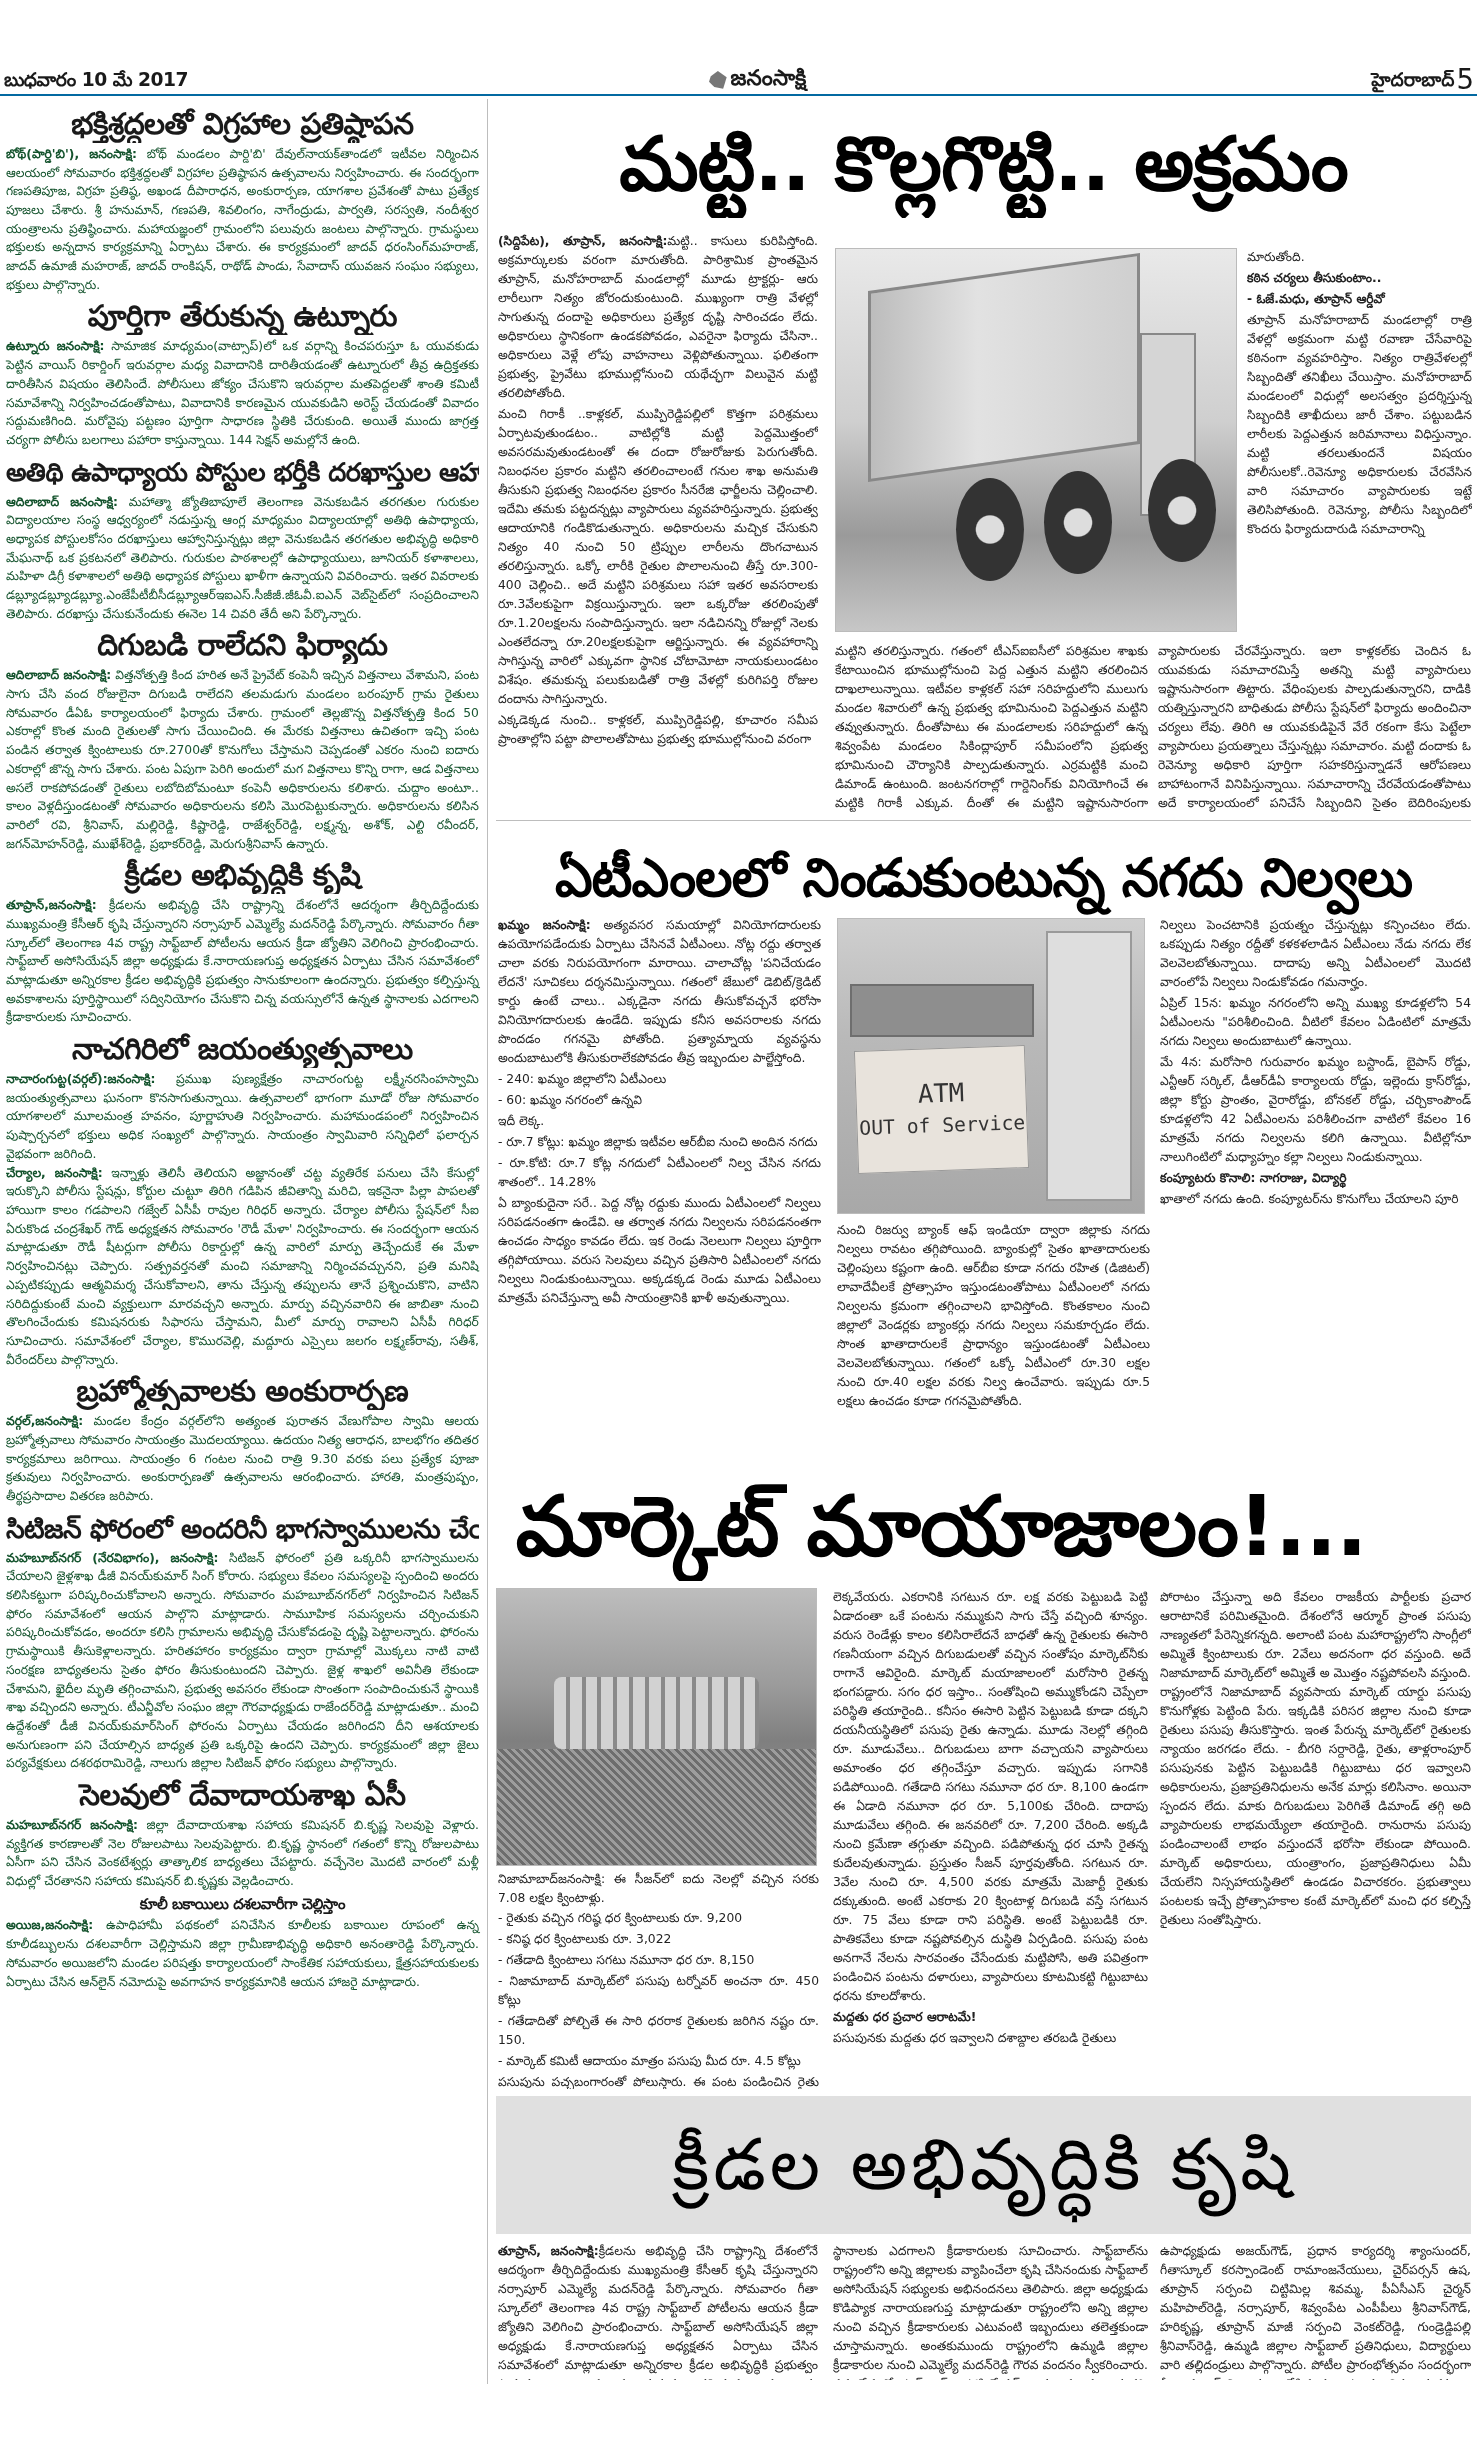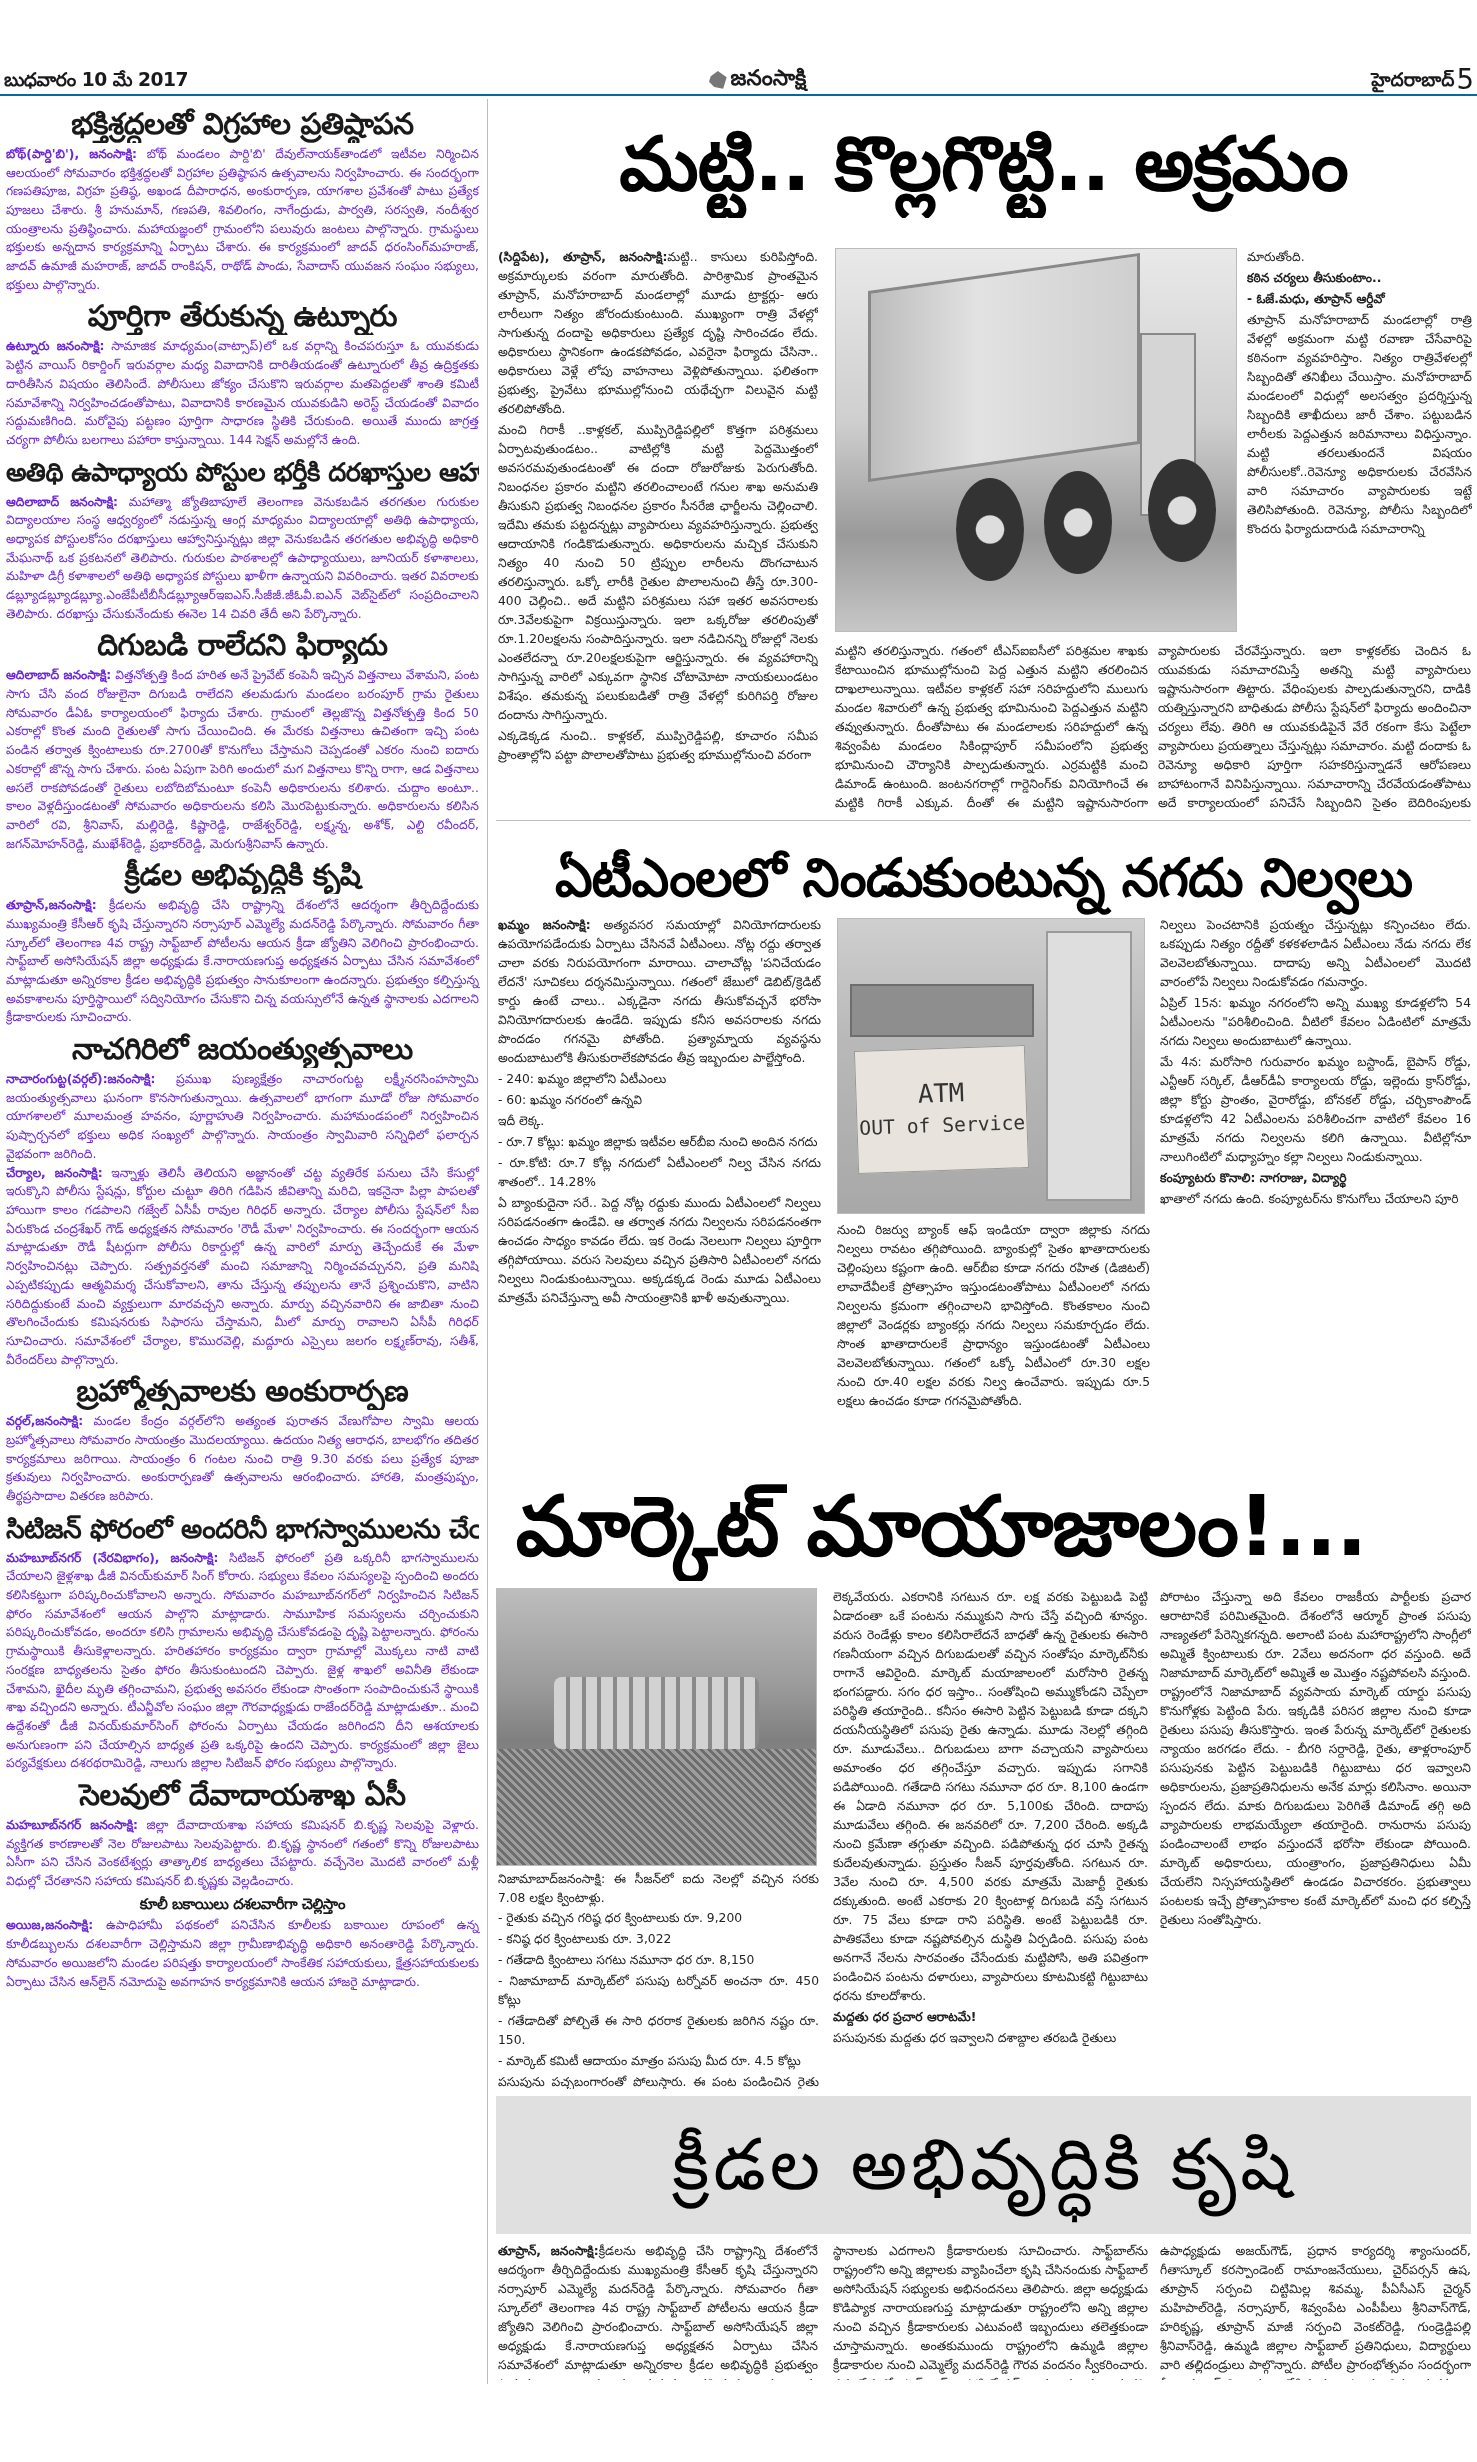--- a/index.html
+++ b/index.html
@@ -9,21 +9,21 @@
   .masthead { top: 61px; left: 0; width: 1478px; height: 35px; border-bottom: 2px solid #0369a1; }
   .mast-date { position: absolute; left: 3.9px; top: 7.9px; font-size: 18.7px; font-weight: bold; letter-spacing: -0.5px; }
   .mast-logo { position: absolute; left: 709px; top: 3.9px; display: flex; align-items: center; gap: 3.9px; font-size: 21.7px; font-weight: bold; }
   .logo-map { width: 17.7px; height: 17.7px; background: #777; clip-path: polygon(10% 30%, 50% 0%, 100% 35%, 80% 100%, 30% 90%, 0% 60%); }
   .mast-city { position: absolute; right: 23.6px; top: 7.9px; font-size: 18.7px; font-weight: bold; }
   .mast-page { position: absolute; right: 3.9px; top: 2px; font-size: 27.6px; }
   .vdivider { top: 99px; left: 487px; width: 1px; height: 2285px; background: #bdbdbd; }
   .leftcol { top: 102px; left: 5.9px; width: 473px; }
   .lhead { font-weight: bold; text-align: center; font-size: 29.6px; line-height: 37px; letter-spacing: -0.5px; margin: 3.9px 0 2px; white-space: nowrap; overflow: hidden; }
   .lhead.small { font-size: 14.8px; line-height: 21.7px; margin: 2px 0; }
-  .ltext { font-size: 12.3px; line-height: 18.7px; text-align: justify; color: #6d28d9; }
+  .ltext { font-size: 12.3px; line-height: 18.7px; text-align: justify; color: #14532d; }
   .ltext b { font-weight: bold; }
   .bighead { font-weight: bold; text-align: center; color: #000; letter-spacing: -1px; white-space: nowrap; overflow: hidden; }
   .col { font-size: 12.3px; line-height: 19px; text-align: justify; color: #222; }
   .col p { margin: 0 0 2px; }
   .col .kick { font-weight: bold; }
   .photo { background: #d8d8d8; border: 1px solid #bbb; overflow: hidden; }
   .truck-photo { background: linear-gradient(180deg, #e9e9e9 0%, #cfcfcf 45%, #9a9a9a 75%, #c7c7c7 100%); }
   .truck-body { position: absolute; left: 8%; top: 6%; width: 68%; height: 50%; background: linear-gradient(90deg, #bcbcbc, #e2e2e2 40%, #cfcfcf); border: 3px solid #888; transform: skewY(-8deg); }
   .truck-cab { position: absolute; left: 76%; top: 22%; width: 14%; height: 48%; background: #d5d5d5; border: 2px solid #888; }
   .wheel { position: absolute; width: 17%; height: 27%; border-radius: 50%; background: radial-gradient(circle, #ddd 0 22%, #333 24% 100%); }
@@ -94,21 +94,21 @@
     <p class="ltext"><b>మహబూబ్‌నగర్ జనంసాక్షి:</b> <span>జిల్లా దేవాదాయశాఖ సహాయ కమిషనర్ బి.కృష్ణ సెలవుపై వెళ్లారు. వ్యక్తిగత కారణాలతో నెల రోజులపాటు సెలవుపెట్టారు. బి.కృష్ణ స్థానంలో గతంలో కొన్ని రోజులపాటు ఏసీగా పని చేసిన వెంకటేశ్వర్లు తాత్కాలిక బాధ్యతలు చేపట్టారు. వచ్చేనెల మొదటి వారంలో మళ్లీ విధుల్లో చేరతానని సహాయ కమిషనర్ బి.కృష్ణకు వెల్లడించారు.</span></p>
   </div>
   <div>
     <h3 class="lhead small">కూలీ బకాయిలు దశలవారీగా చెల్లిస్తాం</h3>
     <p class="ltext"><b>అయిజ,జనంసాక్షి:</b> <span>ఉపాధిహామీ పథకంలో పనిచేసిన కూలీలకు బకాయిల రూపంలో ఉన్న కూలీడబ్బులను దశలవారీగా చెల్లిస్తామని జిల్లా గ్రామీణాభివృద్ధి అధికారి అనంతారెడ్డి పేర్కొన్నారు. సోమవారం అయిజలోని మండల పరిషత్తు కార్యాలయంలో సాంకేతిక సహాయకులు, క్షేత్రసహాయకులకు ఏర్పాటు చేసిన ఆన్‌లైన్ నమోదుపై అవగాహన కార్యక్రమానికి ఆయన హాజరై మాట్లాడారు.</span></p>
   </div>
 </div>
 
 <h1 class="abs bighead" style="top:110px; left:496px; width:975px; font-size:75px; line-height:108px;">మట్టి.. కొల్లగొట్టి.. అక్రమం</h1>
 
-<div class="abs col" style="top:232px; left:498px; width:320px; height:581px; overflow:hidden;margin-top:16px;">
+<div class="abs col" style="top:232px; left:498px; width:320px; height:581px; overflow:hidden;">
   <p><span class="kick">(సిద్దిపేట), తూప్రాన్, జనంసాక్షి:</span><span>మట్టి.. కాసులు కురిపిస్తోంది. అక్రమార్కులకు వరంగా మారుతోంది. పారిశ్రామిక ప్రాంతమైన తూప్రాన్, మనోహరాబాద్ మండలాల్లో మూడు ట్రాక్టర్లు- ఆరు లారీలుగా నిత్యం జోరందుకుంటుంది. ముఖ్యంగా రాత్రి వేళల్లో సాగుతున్న దందాపై అధికారులు ప్రత్యేక దృష్టి సారించడం లేదు. అధికారులు స్థానికంగా ఉండకపోవడం, ఎవరైనా ఫిర్యాదు చేసినా.. అధికారులు వెళ్లే లోపు వాహనాలు వెళ్లిపోతున్నాయి. ఫలితంగా ప్రభుత్వ, ప్రైవేటు భూముల్లోనుంచి యథేచ్ఛగా విలువైన మట్టి తరలిపోతోంది.</span></p>
   <p>మంచి గిరాకీ ..కాళ్లకల్, ముప్పిరెడ్డిపల్లిలో కొత్తగా పరిశ్రమలు ఏర్పాటవుతుండటం.. వాటిల్లోకి మట్టి పెద్దమొత్తంలో అవసరమవుతుండటంతో ఈ దందా రోజురోజుకు పెరుగుతోంది. నిబంధనల ప్రకారం మట్టిని తరలించాలంటే గనుల శాఖ అనుమతి తీసుకుని ప్రభుత్వ నిబంధనల ప్రకారం సీనరేజి ఛార్జీలను చెల్లించాలి. ఇదేమి తమకు పట్టదన్నట్లు వ్యాపారులు వ్యవహరిస్తున్నారు. ప్రభుత్వ ఆదాయానికి గండికొడుతున్నారు. అధికారులను మచ్చిక చేసుకుని నిత్యం 40 నుంచి 50 ట్రిప్పుల లారీలను దొంగచాటున తరలిస్తున్నారు. ఒక్కో లారీకి రైతుల పొలాలనుంచి తీస్తే రూ.300-400 చెల్లించి.. అదే మట్టిని పరిశ్రమలు సహా ఇతర అవసరాలకు రూ.3వేలకుపైగా విక్రయిస్తున్నారు. ఇలా ఒక్కరోజు తరలింపుతో రూ.1.20లక్షలను సంపాదిస్తున్నారు. ఇలా నడిచినన్ని రోజుల్లో నెలకు ఎంతలేదన్నా రూ.20లక్షలకుపైగా ఆర్జిస్తున్నారు. ఈ వ్యవహారాన్ని సాగిస్తున్న వారిలో ఎక్కువగా స్థానిక చోటామోటా నాయకులుండటం విశేషం. తమకున్న పలుకుబడితో రాత్రి వేళల్లో కురిగిపర్తి రోజుల దందాను సాగిస్తున్నారు.</p>
   <p>ఎక్కడెక్కడ నుంచి.. కాళ్లకల్, ముప్పిరెడ్డిపల్లి, కూచారం సమీప ప్రాంతాల్లోని పట్టా పొలాలతోపాటు ప్రభుత్వ భూముల్లోనుంచి వరంగా</p>
 </div>
 
 <div class="abs photo truck-photo" style="top:248px; left:835px; width:402px; height:384px;">
   <div class="truck-body"></div>
   <div class="truck-cab"></div>
   <div class="wheel" style="left:30%; top:60%;"></div>
   <div class="wheel" style="left:52%; top:58%;"></div>

